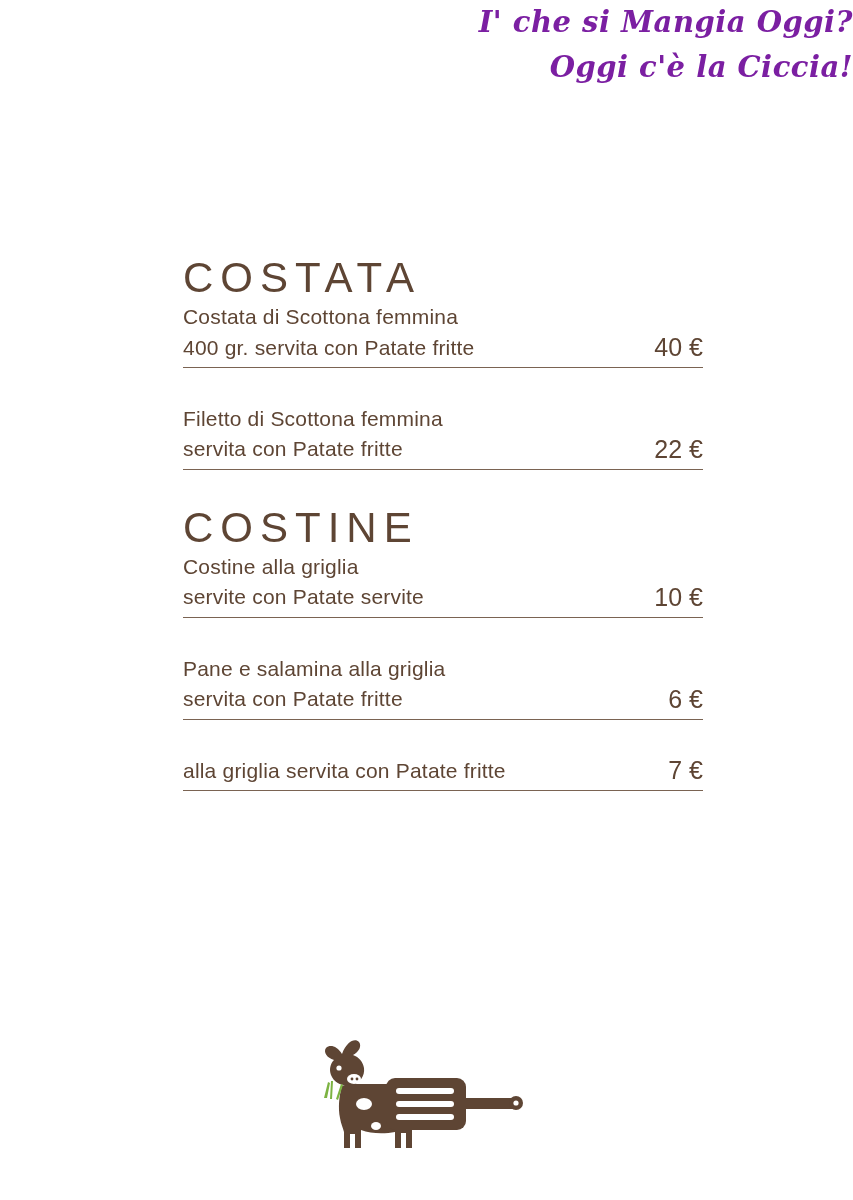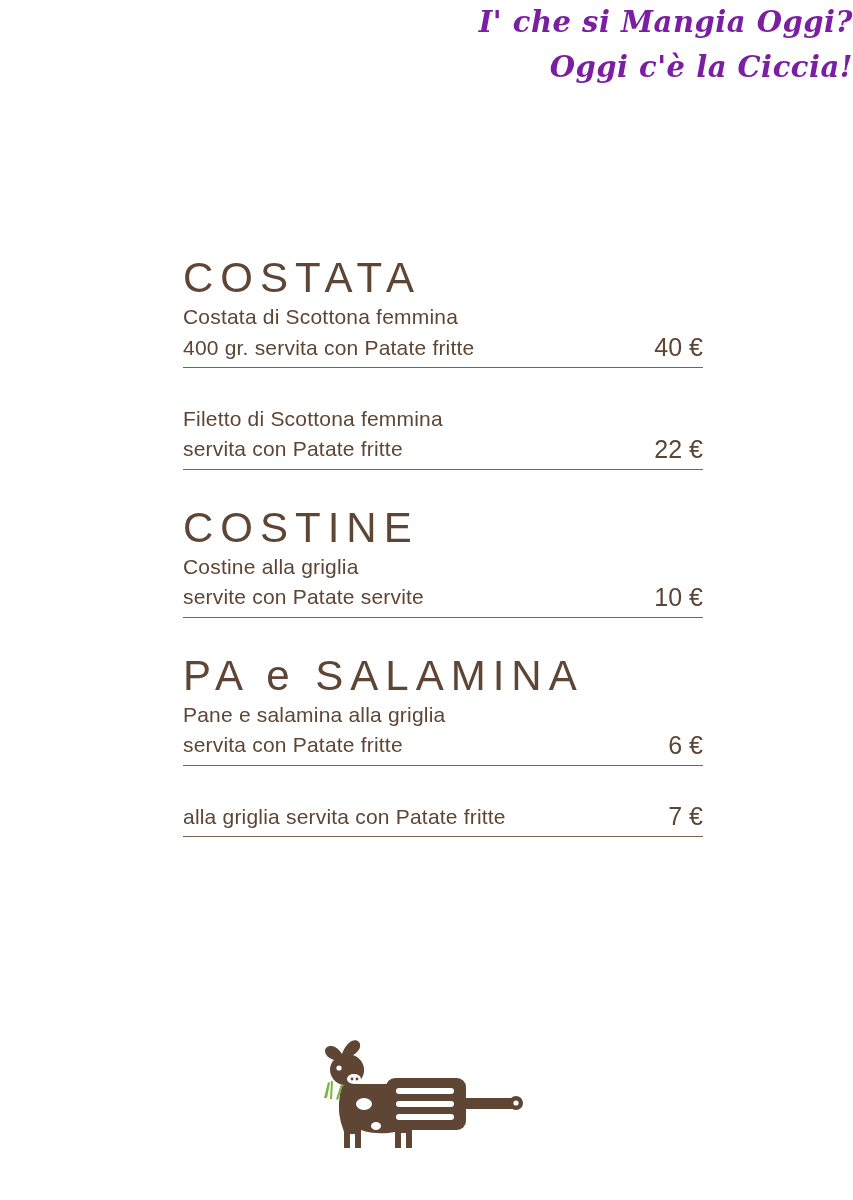--- a/index.html
+++ b/index.html
@@ -145,24 +145,20 @@
         <div class="item-tag"></div>
       </div>
       <div class="desc">Costine alla griglia</div>
       <div class="price-row">
         <div class="desc">servite con Patate servite</div>
         <div class="price">10 €</div>
       </div>
     </li>
 
     <li class="item">
-      <div class="item-title-row">
-        <div class="item-title">PA e SALAMINA</div>
-        <div class="item-tag"></div>
-      </div>
       <div class="desc">Pane e salamina alla griglia</div>
       <div class="price-row">
         <div class="desc">servita con Patate fritte</div>
         <div class="price">6 €</div>
       </div>
     </li>
 
     <li class="item">
       <div class="price-row">
         <div class="desc">alla griglia servita con Patate fritte</div>

